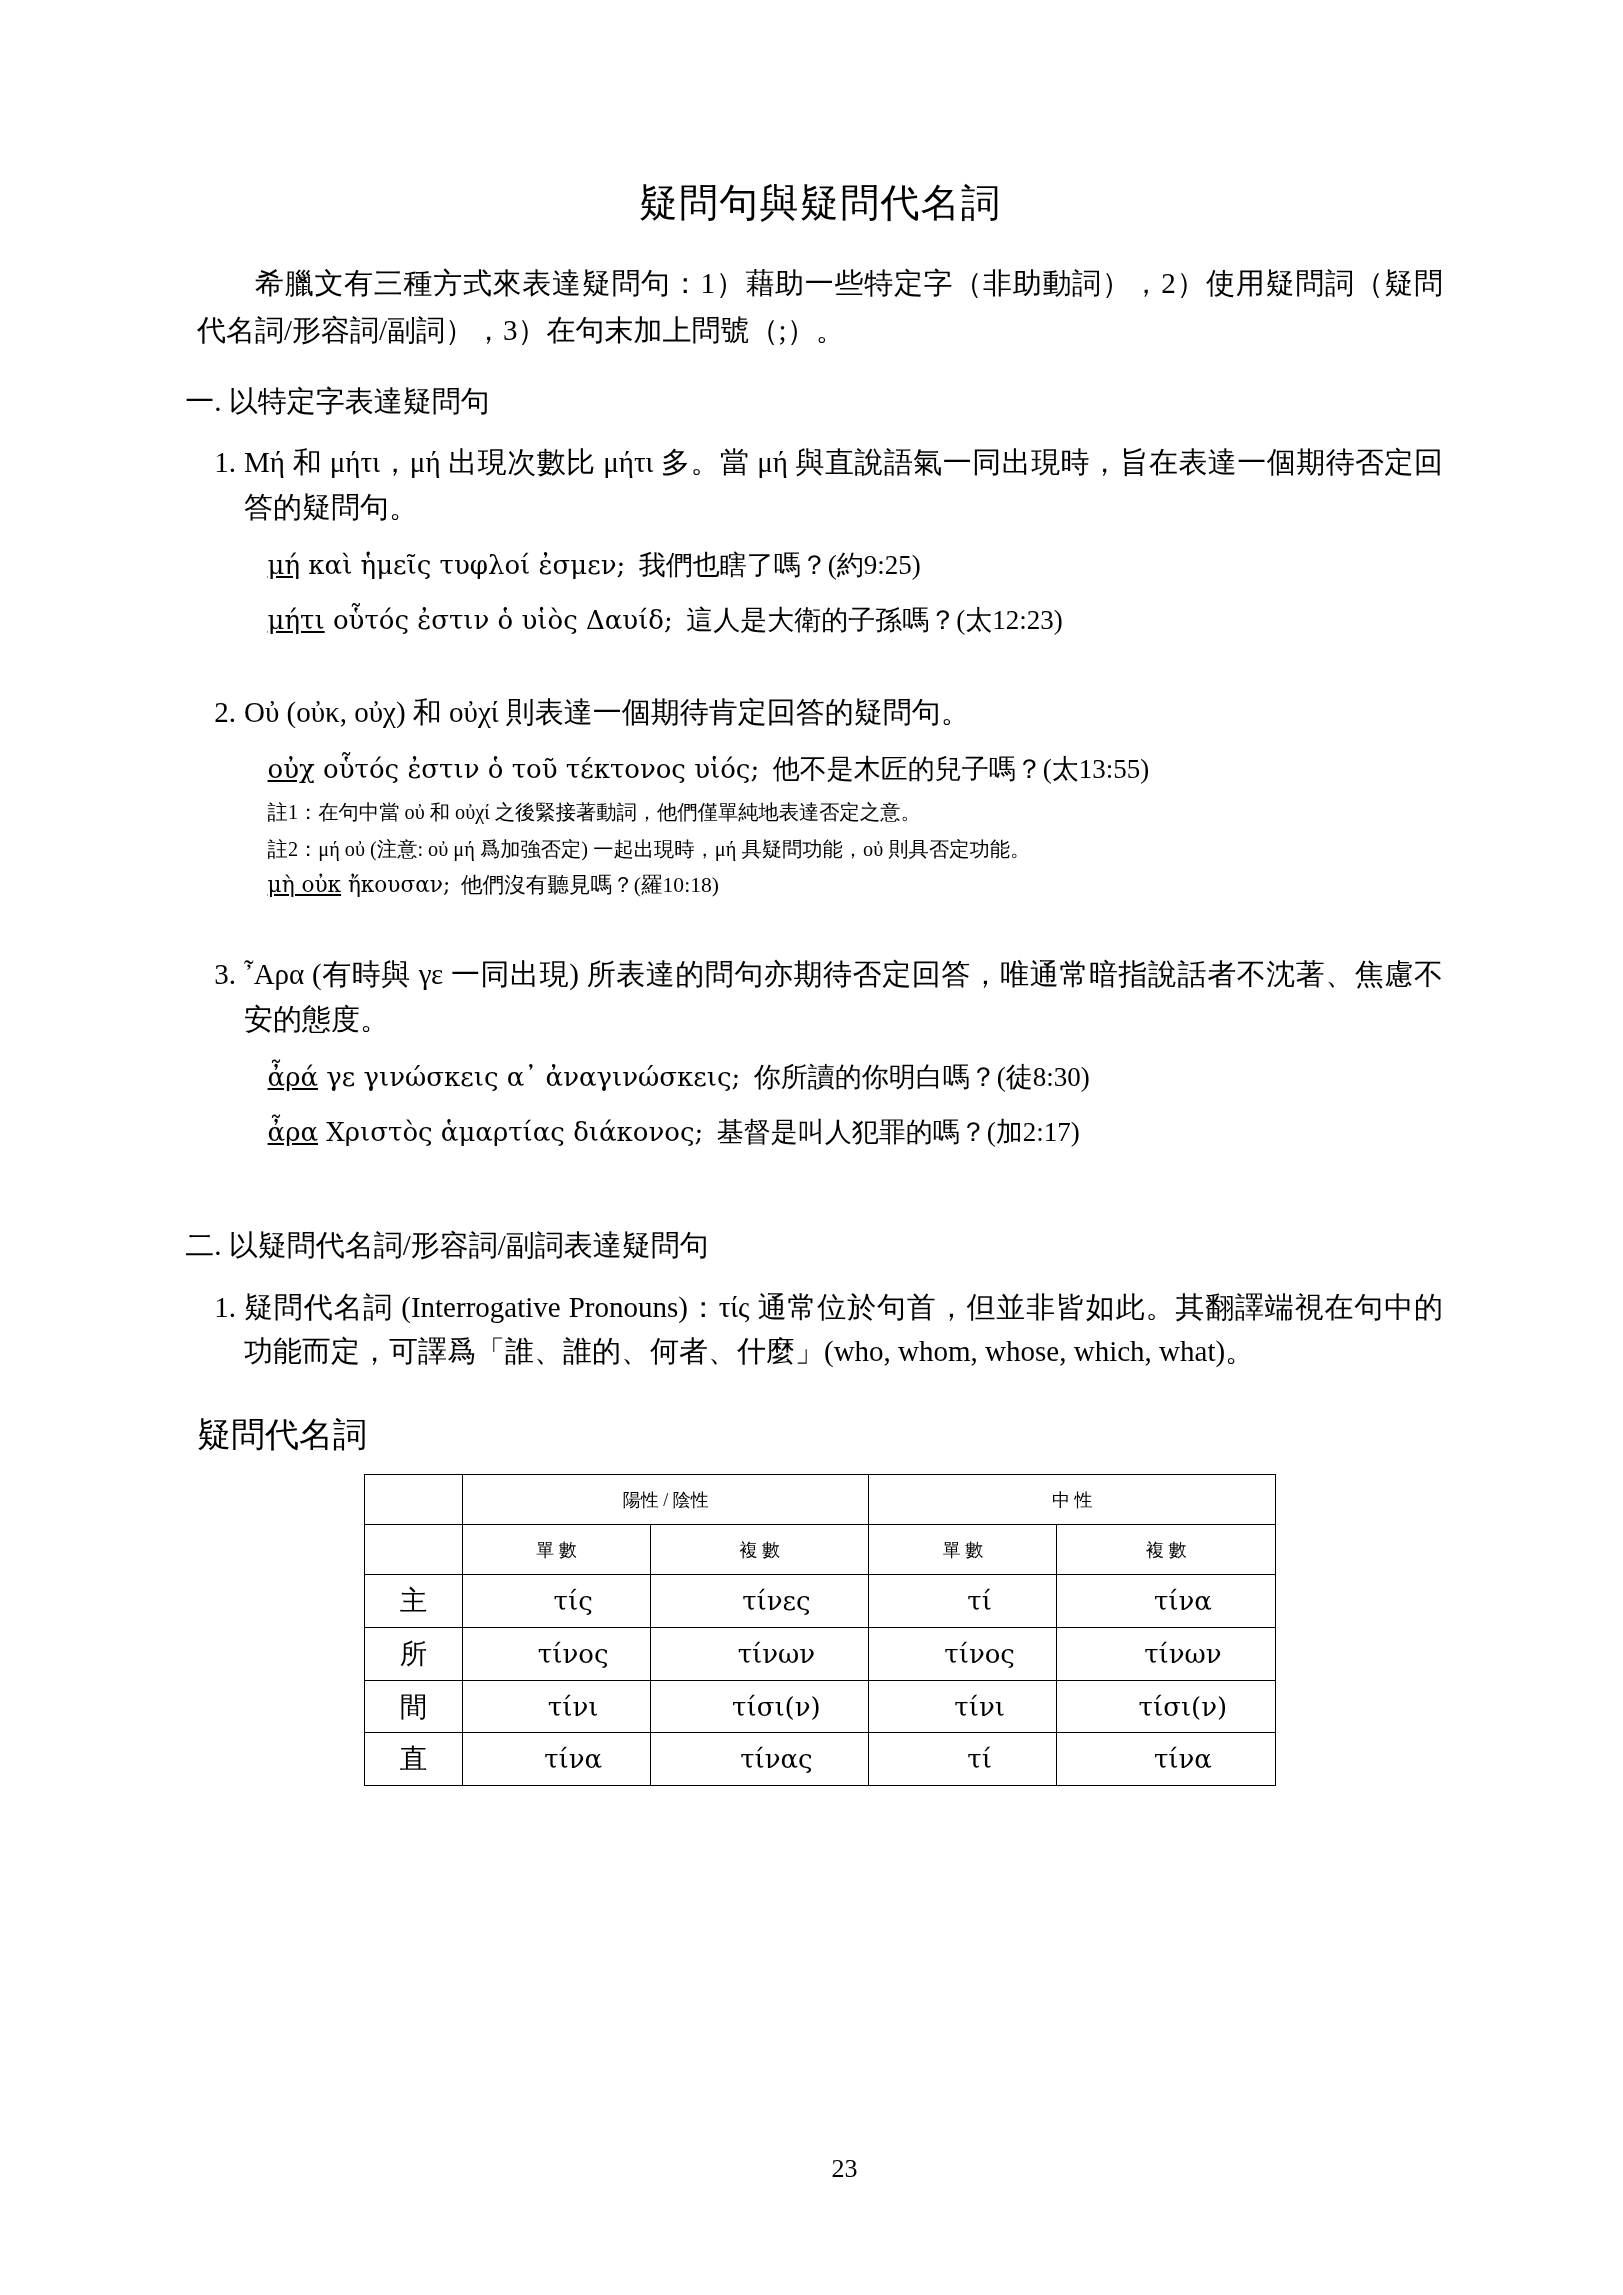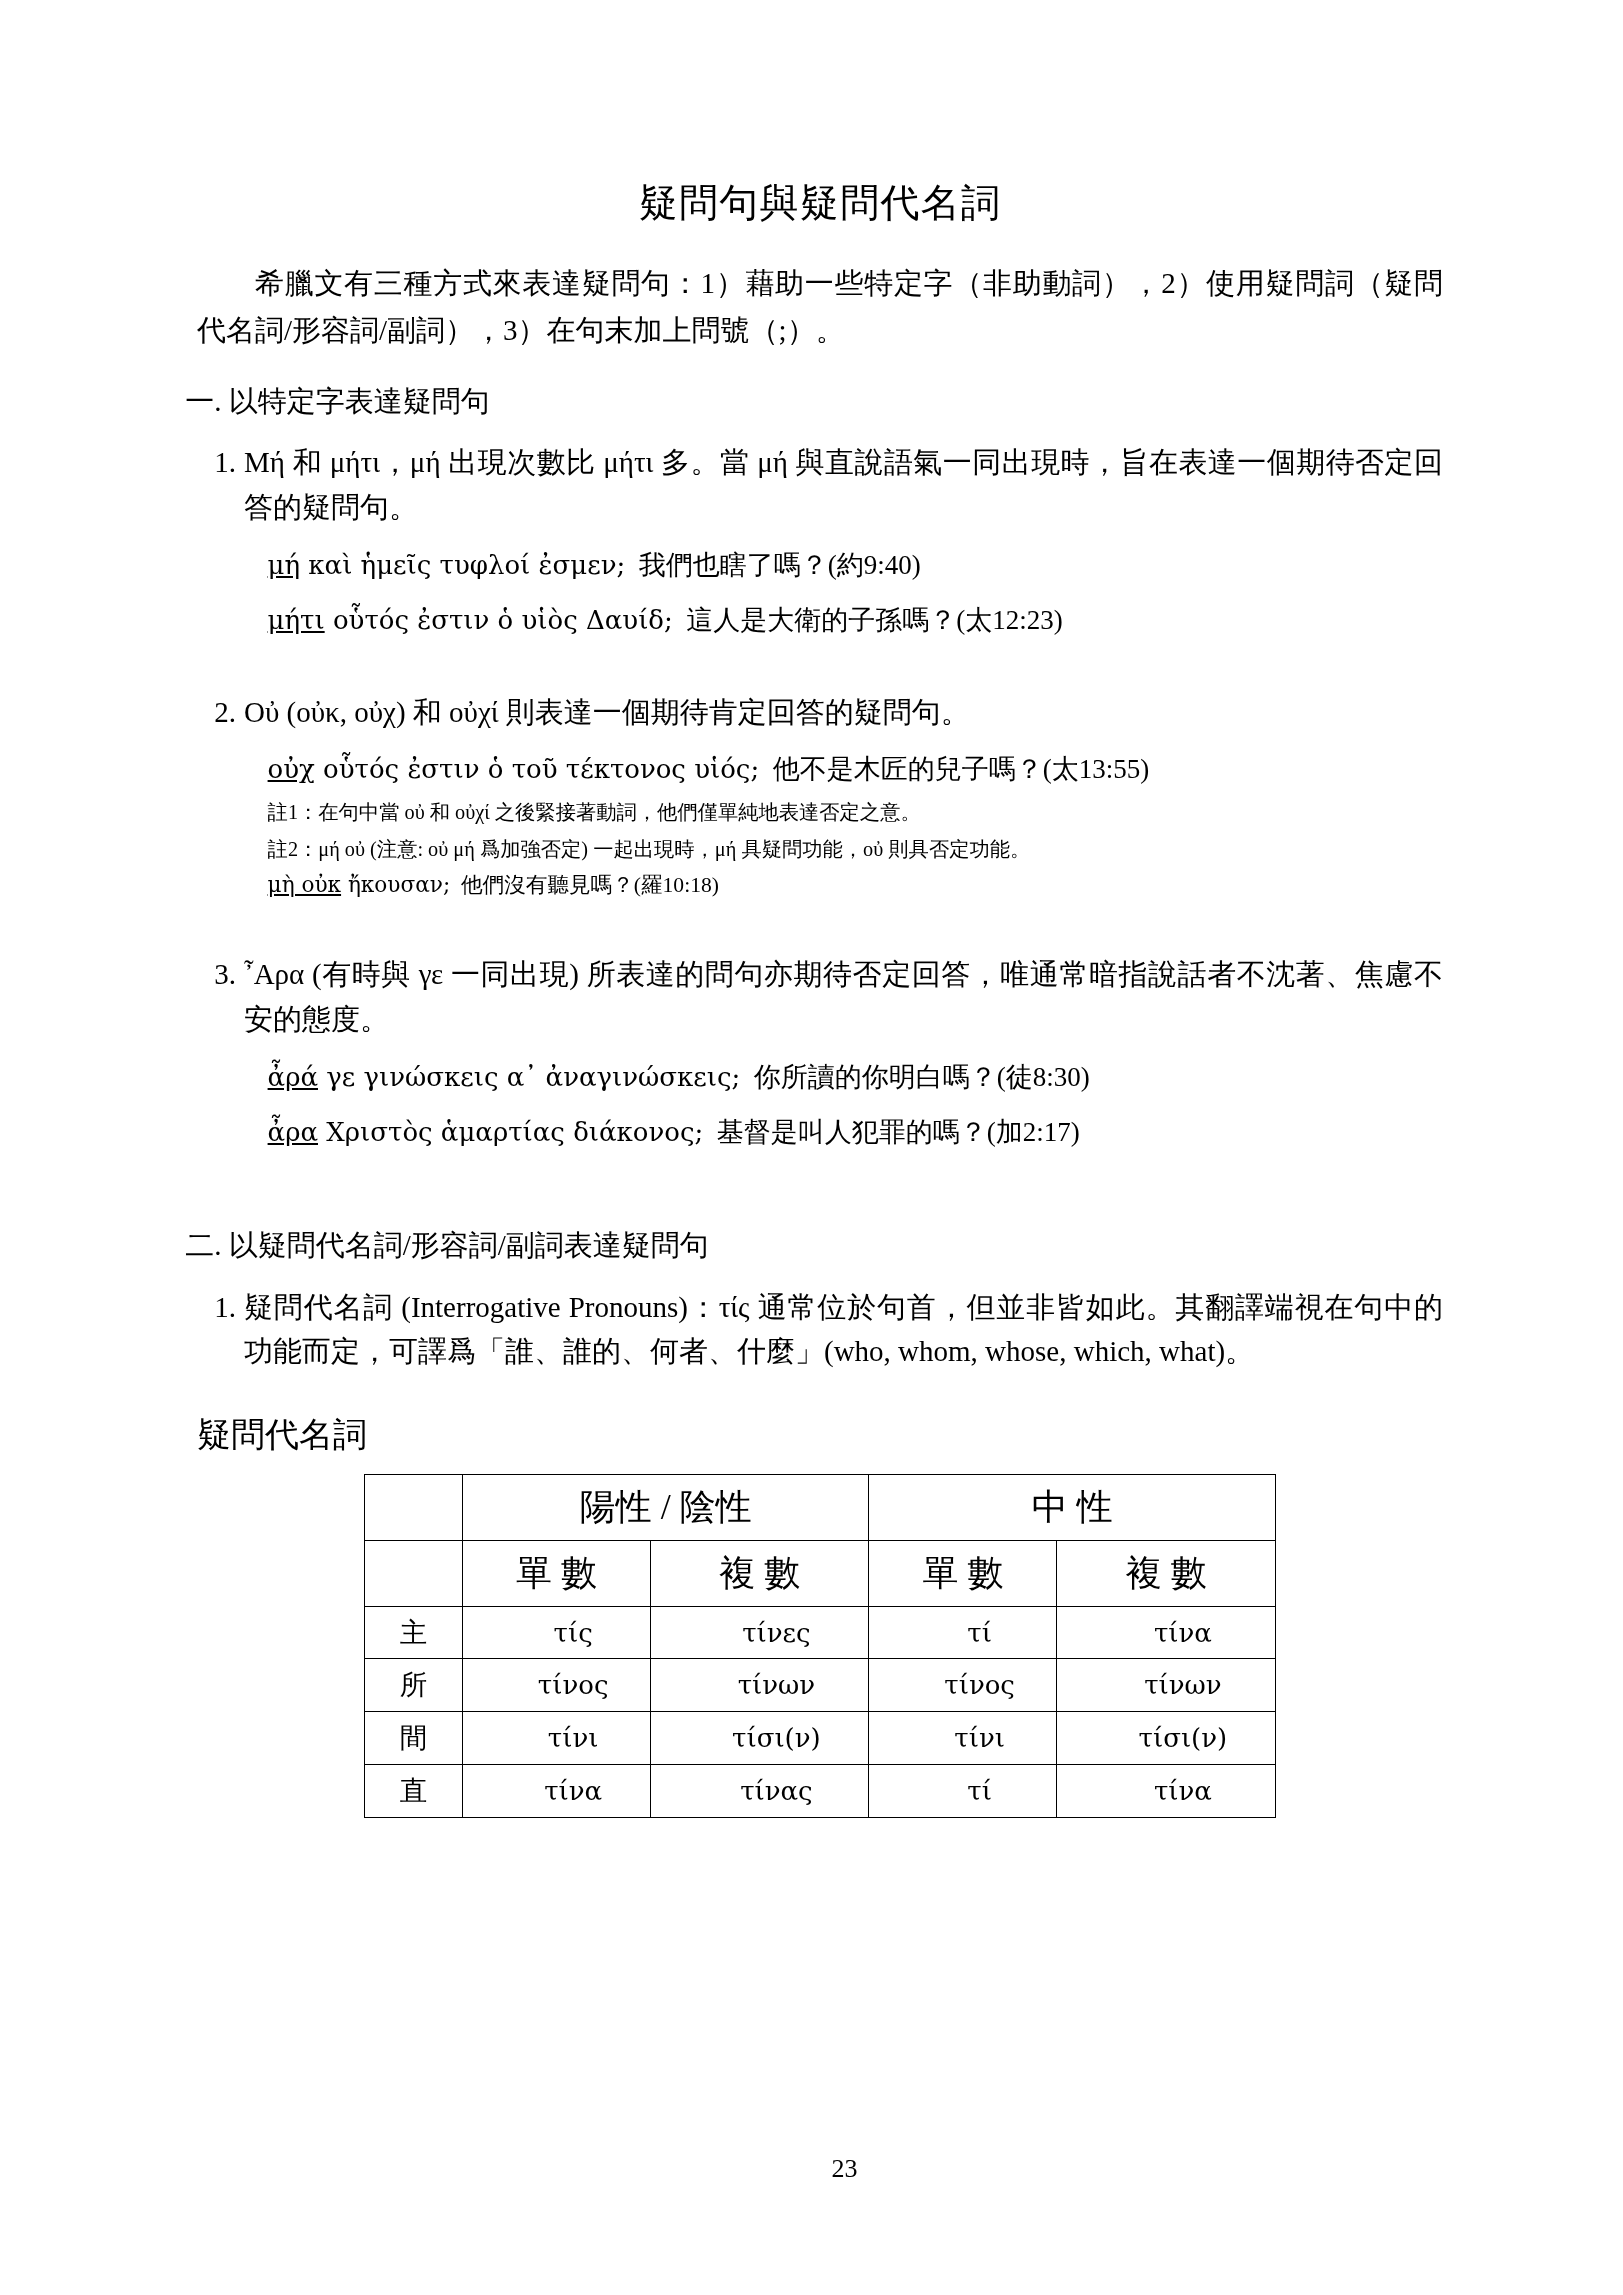--- a/index.html
+++ b/index.html
@@ -112,21 +112,21 @@
   table.decl {
     border-collapse: collapse;
     margin: 0 auto;
     width: 912px;
   }
   table.decl td, table.decl th {
     border: 1.3px solid #000;
     text-align: center;
     font-weight: normal;
     padding: 7.9px 2.6px;
-    font-size: 36px;
+    font-size: 18px;
     height: 50px;
     box-sizing: border-box;
   }
   table.decl td.corner { border: 1.3px solid #000; }
   table.decl td.gkcell {
     font-family: "DejaVu Serif", "Liberation Serif", serif;
     font-size: 26px;
     padding-left: 36px;
   }
   table.decl td.rowlabel {
@@ -154,21 +154,21 @@
 
     <p class="para">希臘文有三種方式來表達疑問句：1）藉助一些特定字（非助動詞），2）使用疑問詞（疑問代名詞/形容詞/副詞），3）在句末加上問號（;）。</p>
 
     <div class="sec-head">一. 以特定字表達疑問句</div>
 
     <div class="item">
       <div class="num">1.</div>
       <div class="body">
         <div class="lead">Μή 和 μήτι，μή 出現次數比 μήτι 多。當 μή 與直說語氣一同出現時，旨在表達一個期待否定回答的疑問句。</div>
         <div class="example">
-          <span class="gk u">μή</span><span class="gk"> καὶ ἡμεῖς τυφλοί ἐσμεν;</span>&nbsp;&nbsp;<span>我們也瞎了嗎？(約9:40)</span>
+          <span class="gk u">μή</span><span class="gk"> καὶ ἡμεῖς τυφλοί ἐσμεν;</span>&nbsp;&nbsp;<span>我們也瞎了嗎？(約9:25)</span>
         </div>
         <div class="example">
           <span class="gk u">μήτι</span><span class="gk"> οὗτός ἐστιν ὁ υἱὸς Δαυίδ;</span>&nbsp;&nbsp;<span>這人是大衛的子孫嗎？(太12:23)</span>
         </div>
       </div>
     </div>
 
     <div class="gap-md"></div>
 
     <div class="item">

